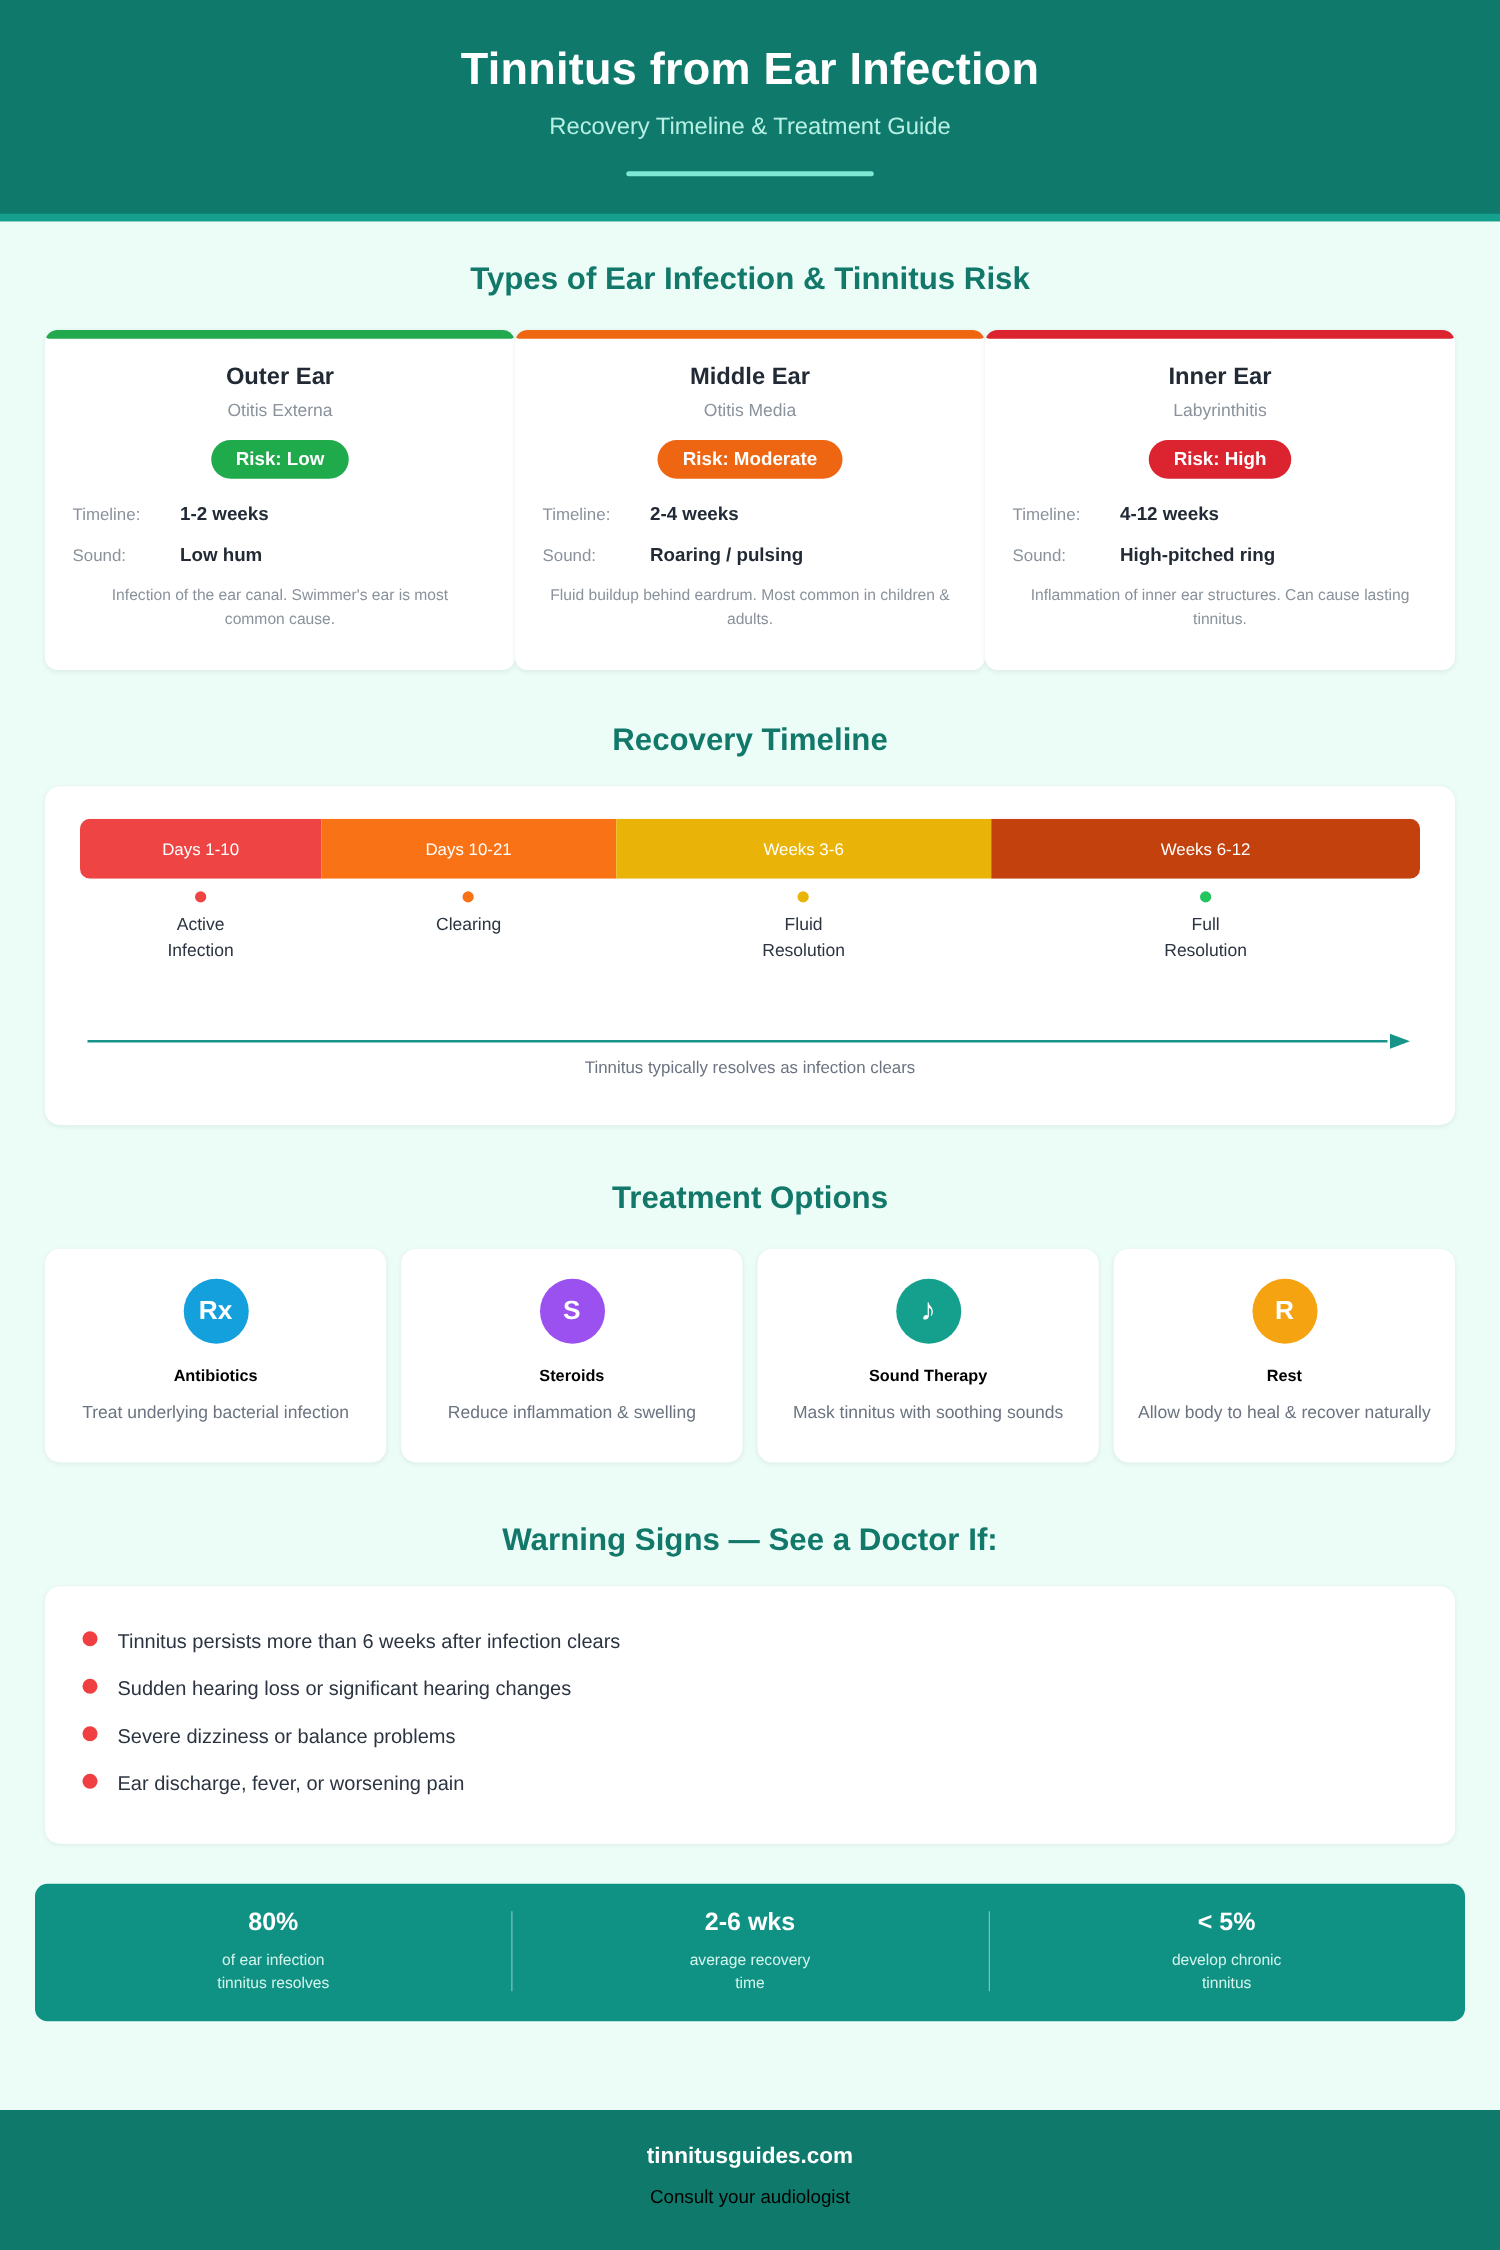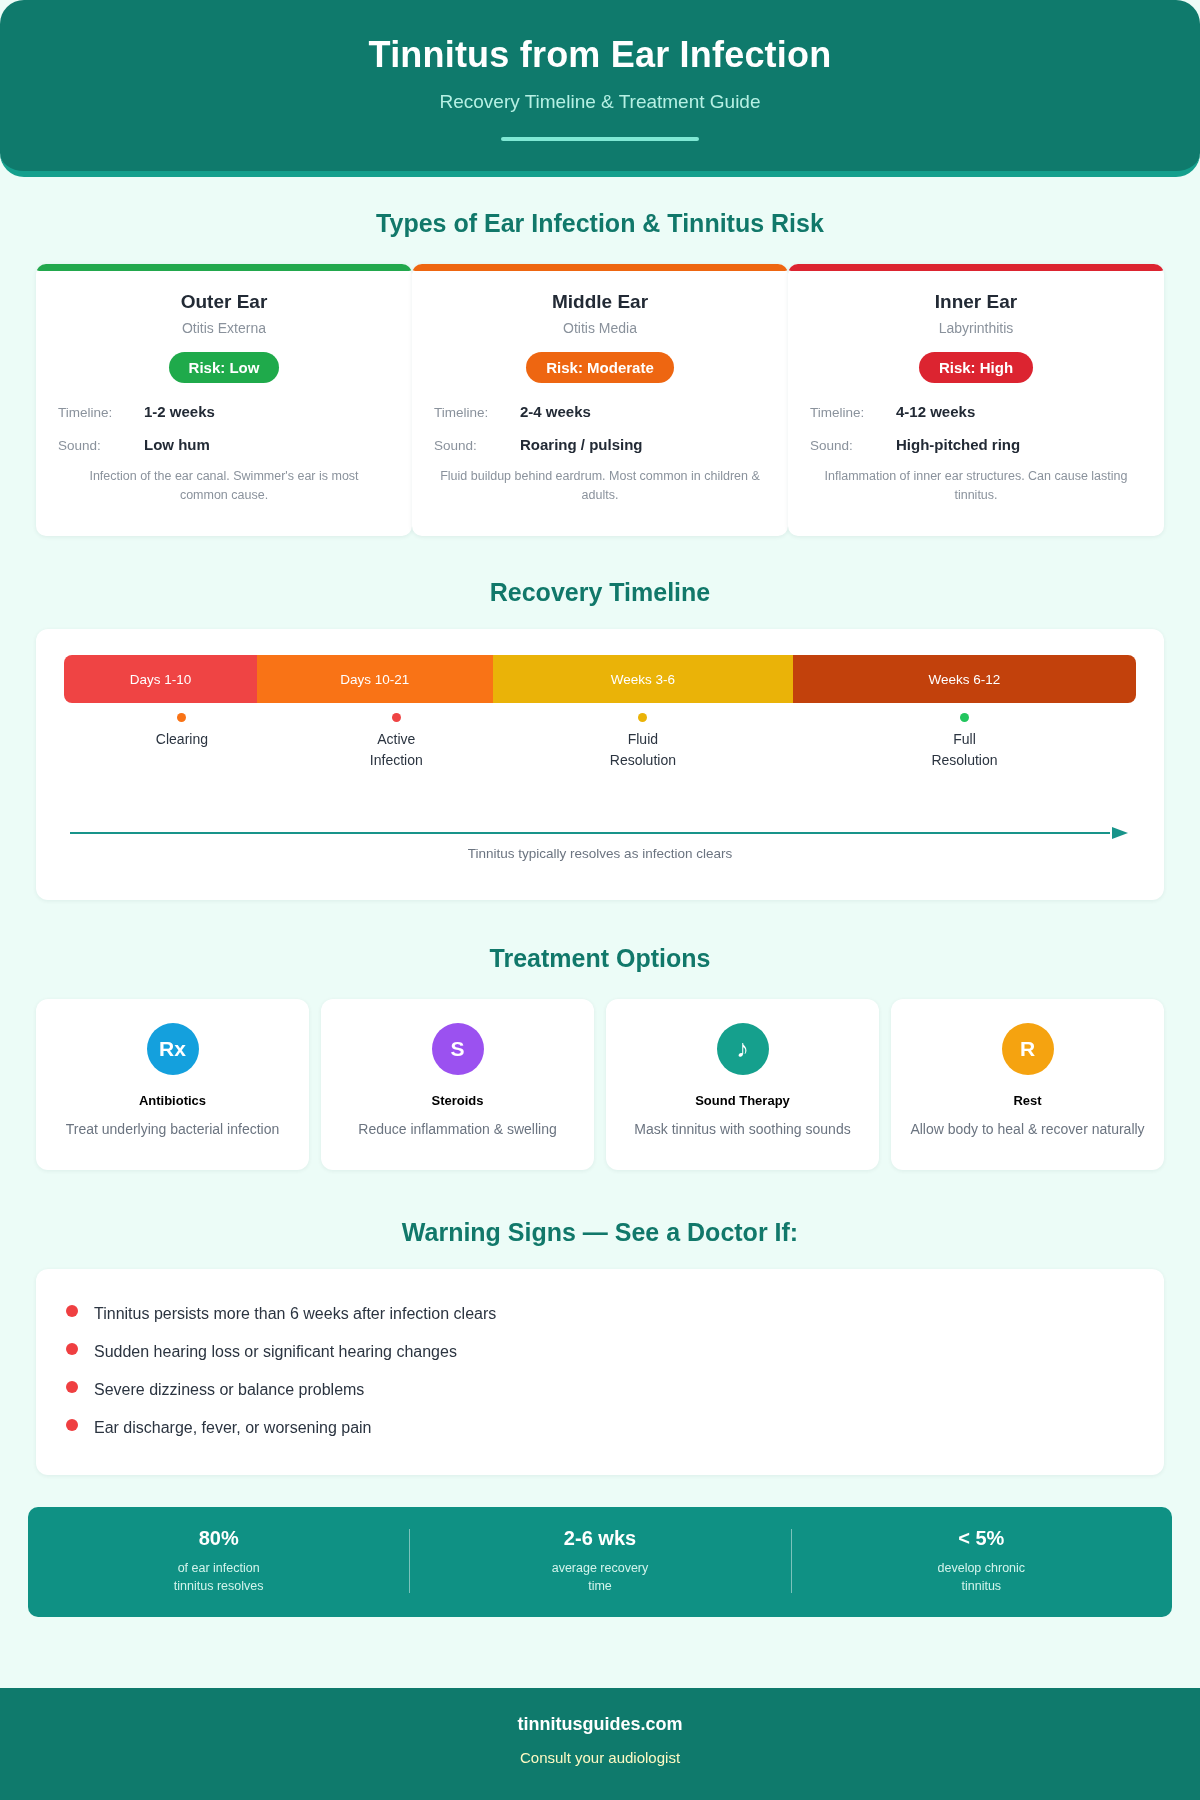--- a/index.html
+++ b/index.html
@@ -24,21 +24,20 @@
     flex-direction: column;
     position: relative;
   }
 
   
   .header {
     background: #0f7a6c;
     padding: 34px 40px 30px;
     text-align: center;
     border-bottom: 6px solid #14a08d;
-    border-radius: 24px;
   }
   .header h1 {
     color: #ffffff;
     font-size: 36px;
     font-weight: bold;
     letter-spacing: 0.2px;
     line-height: 1.15;
   }
   .header .subtitle {
     color: #b6f0e4;
@@ -295,21 +294,21 @@
     background: #0f7a6c;
     padding: 26px 20px 34px;
     text-align: center;
   }
   .footer .site {
     color: #ffffff;
     font-size: 18px;
     font-weight: bold;
   }
   .footer .note {
-    color: #fef9c3;
+    color: #000000;
     font-size: 15px;
     margin-top: 14px;
   }
 </style>
 </head>
 <body>
 
 <div class="page">
 
   <div class="header">
@@ -374,28 +373,28 @@
     <div class="inner">
       <div class="section-title timeline-title">Recovery Timeline</div>
       <div class="timeline-panel">
         <div class="tl-bar" id="tl-bar">
             <div class="tl-seg" style="background: rgb(239, 68, 68); flex: 18 1 0%;">Days 1-10</div>
             <div class="tl-seg" style="background: rgb(249, 115, 22); flex: 22 1 0%;">Days 10-21</div>
             <div class="tl-seg" style="background: rgb(234, 179, 8); flex: 28 1 0%;">Weeks 3-6</div>
             <div class="tl-seg" style="background: #c2410c; flex: 32 1 0%;">Weeks 6-12</div>
           </div>
         <div class="tl-dots" id="tl-dots">
-            <div class="tl-dotcol" style="flex: 22 1 0%;">
-              <div class="tl-dot" style="background:#f97316"></div>
-              <div>Clearing</div>
-            </div>
             <div class="tl-dotcol" style="flex: 18 1 0%;">
               <div class="tl-dot" style="background:#ef4444"></div>
               <div>Active</div>
               <div>Infection</div>
+            </div>
+            <div class="tl-dotcol" style="flex: 22 1 0%;">
+              <div class="tl-dot" style="background:#f97316"></div>
+              <div>Clearing</div>
             </div>
             <div class="tl-dotcol" style="flex: 28 1 0%;">
               <div class="tl-dot" style="background:#eab308"></div>
               <div>Fluid</div>
               <div>Resolution</div>
             </div>
             <div class="tl-dotcol" style="flex: 32 1 0%;">
               <div class="tl-dot" style="background:#22c55e"></div>
               <div>Full</div>
               <div>Resolution</div>

